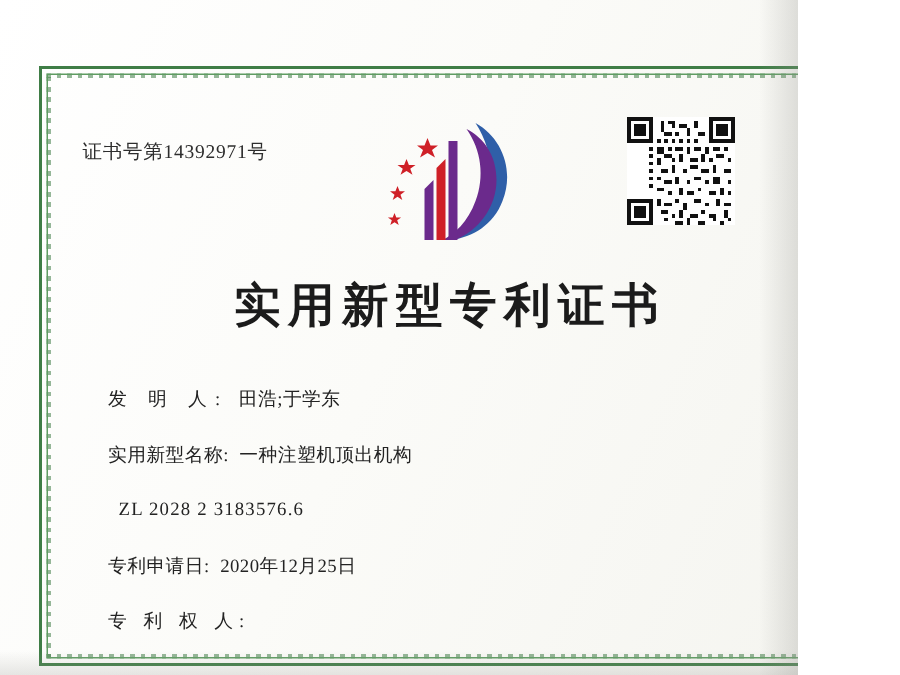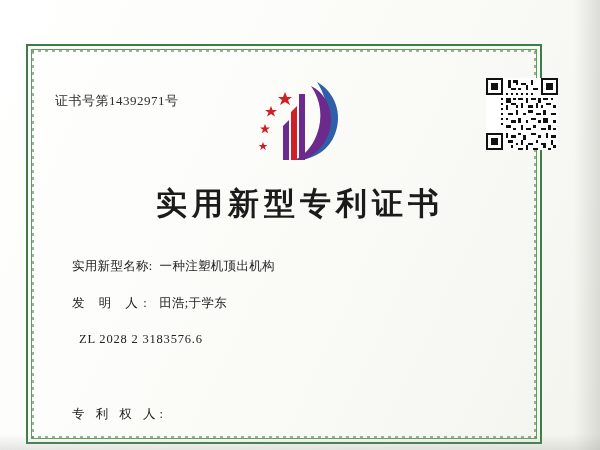--- a/index.html
+++ b/index.html
@@ -8,21 +8,21 @@
   }
   body {
     width: 600px;
     height: 450px;
     background: #ffffff;
     font-family: "Liberation Serif", serif;
     overflow: hidden;
   }
   .page {
     position: relative;
-    width: 600px;
+    width: 532px;
     height: 450px;
     background: #fdfdfb;
     overflow: hidden;
   }
   
   .paper {
     position: absolute;
     left: 0; top: 0;
     width: 600px; height: 450px;
     background:
@@ -276,31 +276,33 @@
           <rect x="25" y="28" width="1" height="1"></rect>
         <rect x="27" y="27" width="1" height="1"></rect>
       </g>
     </svg>
   </div>
 
   <div class="title">实用新型专利证书</div>
 
   <div class="fields">
     <div class="field-row">
+      <span class="field-label label-spaced">发 明 人:</span>
+      <span class="field-value">田浩;于学东</span>
+    </div>
+    <div class="field-row">
       <span class="field-label">实用新型名称:</span>
       <span class="field-value">一种注塑机顶出机构</span>
     </div>
     <div class="field-row">
-      <span class="field-label label-spaced">发 明 人:</span>
-      <span class="field-value">田浩;于学东</span>
-    </div>
-    <div class="field-row">
       <span class="field-value mono-val">ZL 2028 2 3183576.6</span>
     </div>
     <div class="field-row">
+      <span class="field-label">专利申请日:</span>
+      <span class="field-value">2020年12月25日</span>
     </div>
     <div class="field-row">
       <span class="field-label label-spaced-2">专 利 权 人:</span>
     </div>
   </div>
 
   <div class="shadow-right"></div>
   <div class="shadow-bottom"></div>
 </div>
 

